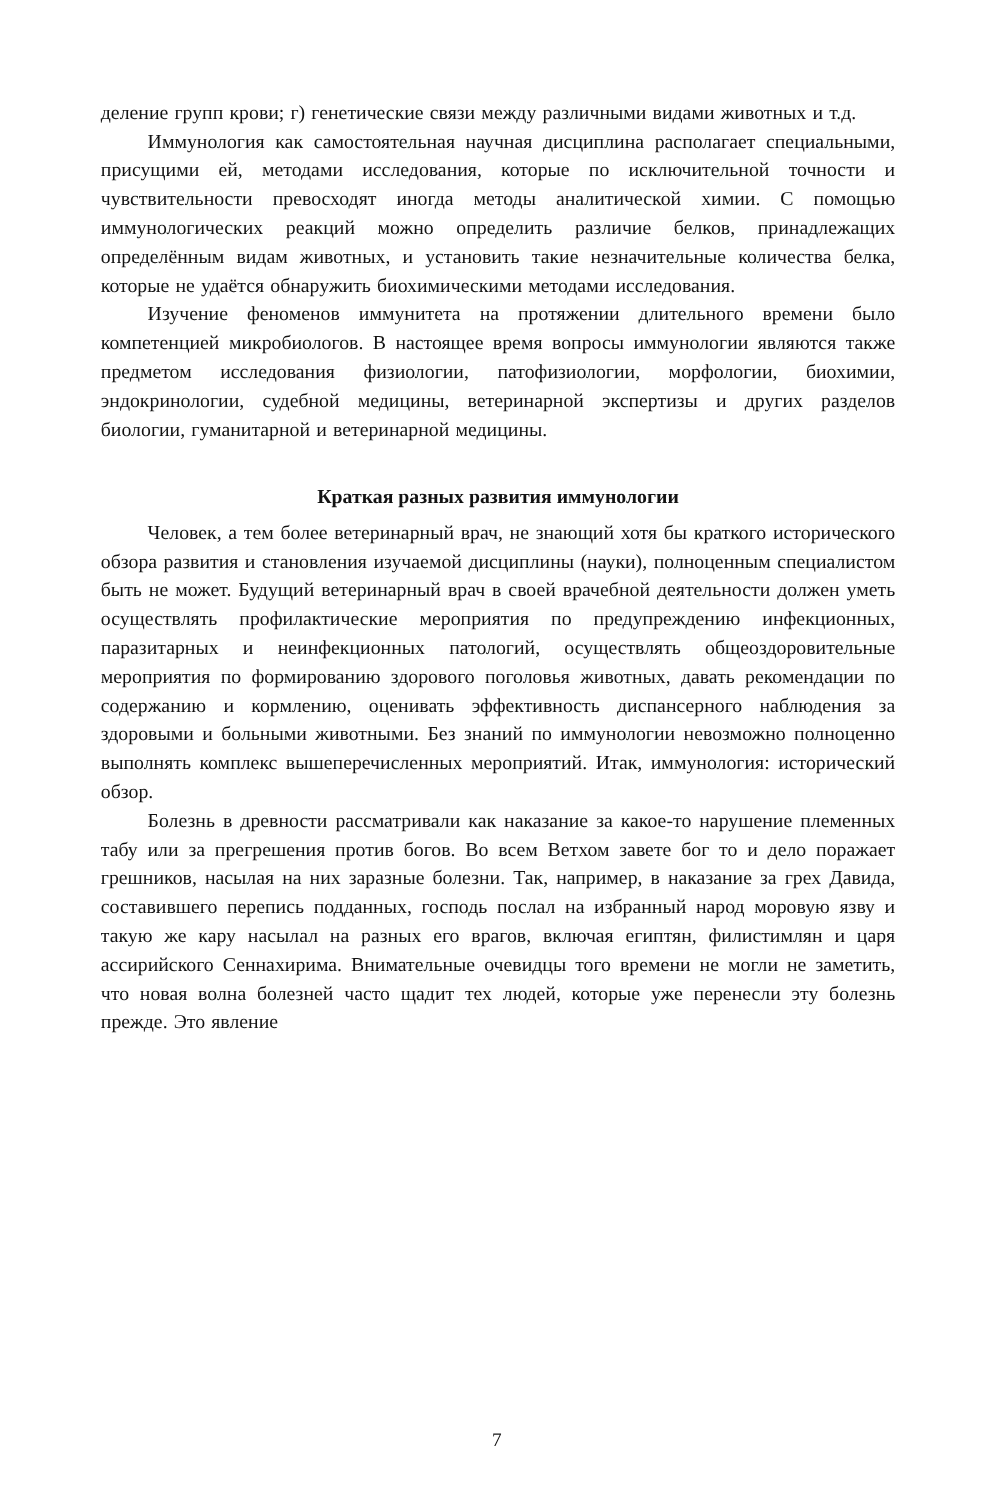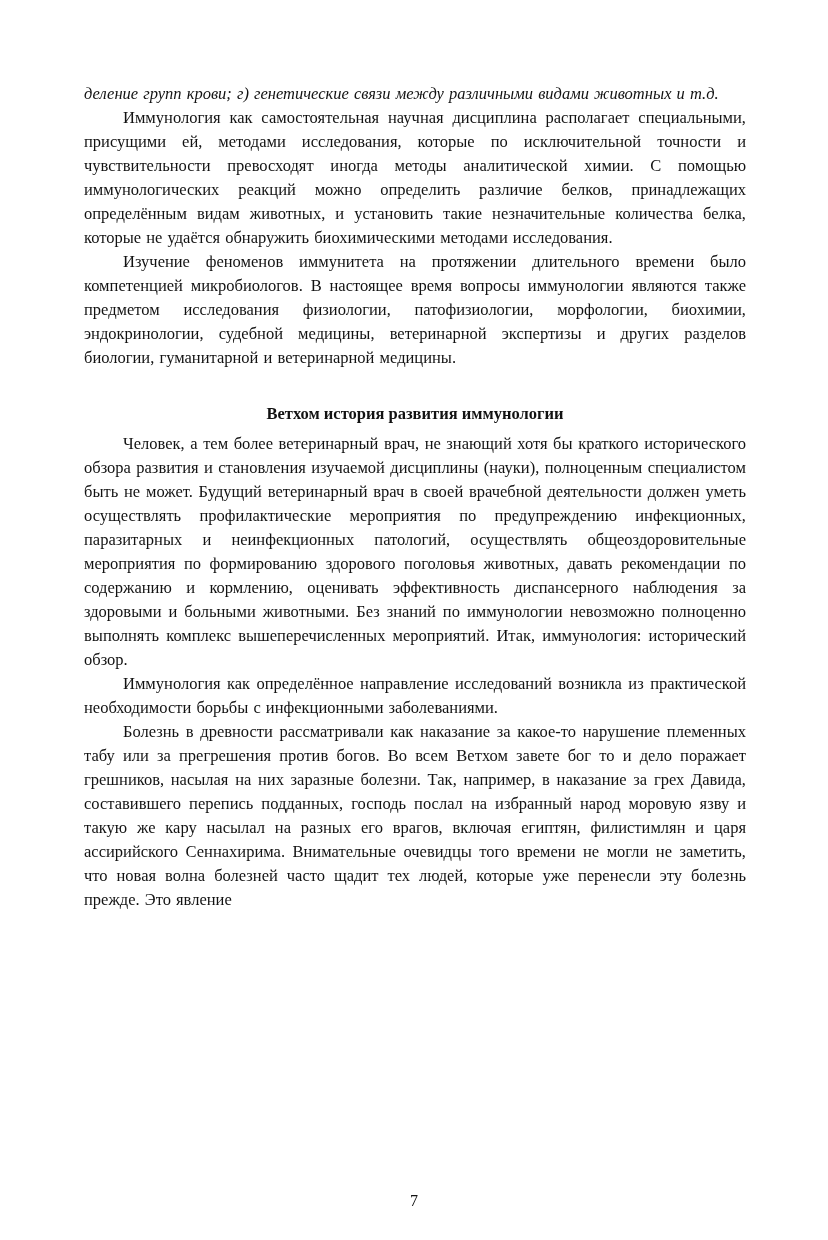--- a/index.html
+++ b/index.html
@@ -30,21 +30,20 @@
     text-align: justify;
   }
   .para {
     margin: 0;
     padding: 0;
     text-indent: 39px;
     word-spacing: 1px;
   }
   .para.no-indent {
     text-indent: 0;
-    font-style: italic;
   }
   .heading {
     font-size: 16.5px;
     font-weight: bold;
     text-align: center;
     text-indent: 0;
     margin: 32px 0 6px 0;
     line-height: 24px;
   }
   .page-number {
@@ -59,21 +58,20 @@
 </style>
 </head>
 <body>
 
 <div class="page">
   <main class="text-block">
     <p class="para no-indent">деление групп крови; г) генетические связи между различными видами животных и т.д.</p>
     <p class="para">Иммунология как самостоятельная научная дисциплина располагает специальными, присущими ей, методами исследования, которые по исключительной точности и чувствительности превосходят иногда методы аналитической химии. С помощью иммунологических реакций можно определить различие белков, принадлежащих определённым видам животных, и установить такие незначительные количества белка, которые не удаётся обнаружить биохимическими методами исследования.</p>
     <p class="para">Изучение феноменов иммунитета на протяжении длительного времени было компетенцией микробиологов. В настоящее время вопросы иммунологии являются также предметом исследования физиологии, патофизиологии, морфологии, биохимии, эндокринологии, судебной медицины, ветеринарной экспертизы и других разделов биологии, гуманитарной и ветеринарной медицины.</p>
 
-    <h2 class="heading">Ветхом история развития иммунологии</h2>
+    <h2 class="heading">Краткая разных развития иммунологии</h2>
 
     <p class="para">Человек, а тем более ветеринарный врач, не знающий хотя бы краткого исторического обзора развития и становления изучаемой дисциплины (науки), полноценным специалистом быть не может. Будущий ветеринарный врач в своей врачебной деятельности должен уметь осуществлять профилактические мероприятия по предупреждению инфекционных, паразитарных и неинфекционных патологий, осуществлять общеоздоровительные мероприятия по формированию здорового поголовья животных, давать рекомендации по содержанию и кормлению, оценивать эффективность диспансерного наблюдения за здоровыми и больными животными. Без знаний по иммунологии невозможно полноценно выполнять комплекс вышеперечисленных мероприятий. Итак, иммунология: исторический обзор.</p>
-    <p class="para">Иммунология как определённое направление исследований возникла из практической необходимости борьбы с инфекционными заболеваниями.</p>
     <p class="para">Болезнь в древности рассматривали как наказание за какое-то нарушение племенных табу или за прегрешения против богов. Во всем Ветхом завете бог то и дело поражает грешников, насылая на них заразные болезни. Так, например, в наказание за грех Давида, составившего перепись подданных, господь послал на избранный народ моровую язву и такую же кару насылал на разных его врагов, включая египтян, филистимлян и царя ассирийского Сеннахирима. Внимательные очевидцы того времени не могли не заметить, что новая волна болезней часто щадит тех людей, которые уже перенесли эту болезнь прежде. Это явление</p>
   </main>
 
   <footer class="page-number">7</footer>
 </div>
 
 </body></html>

